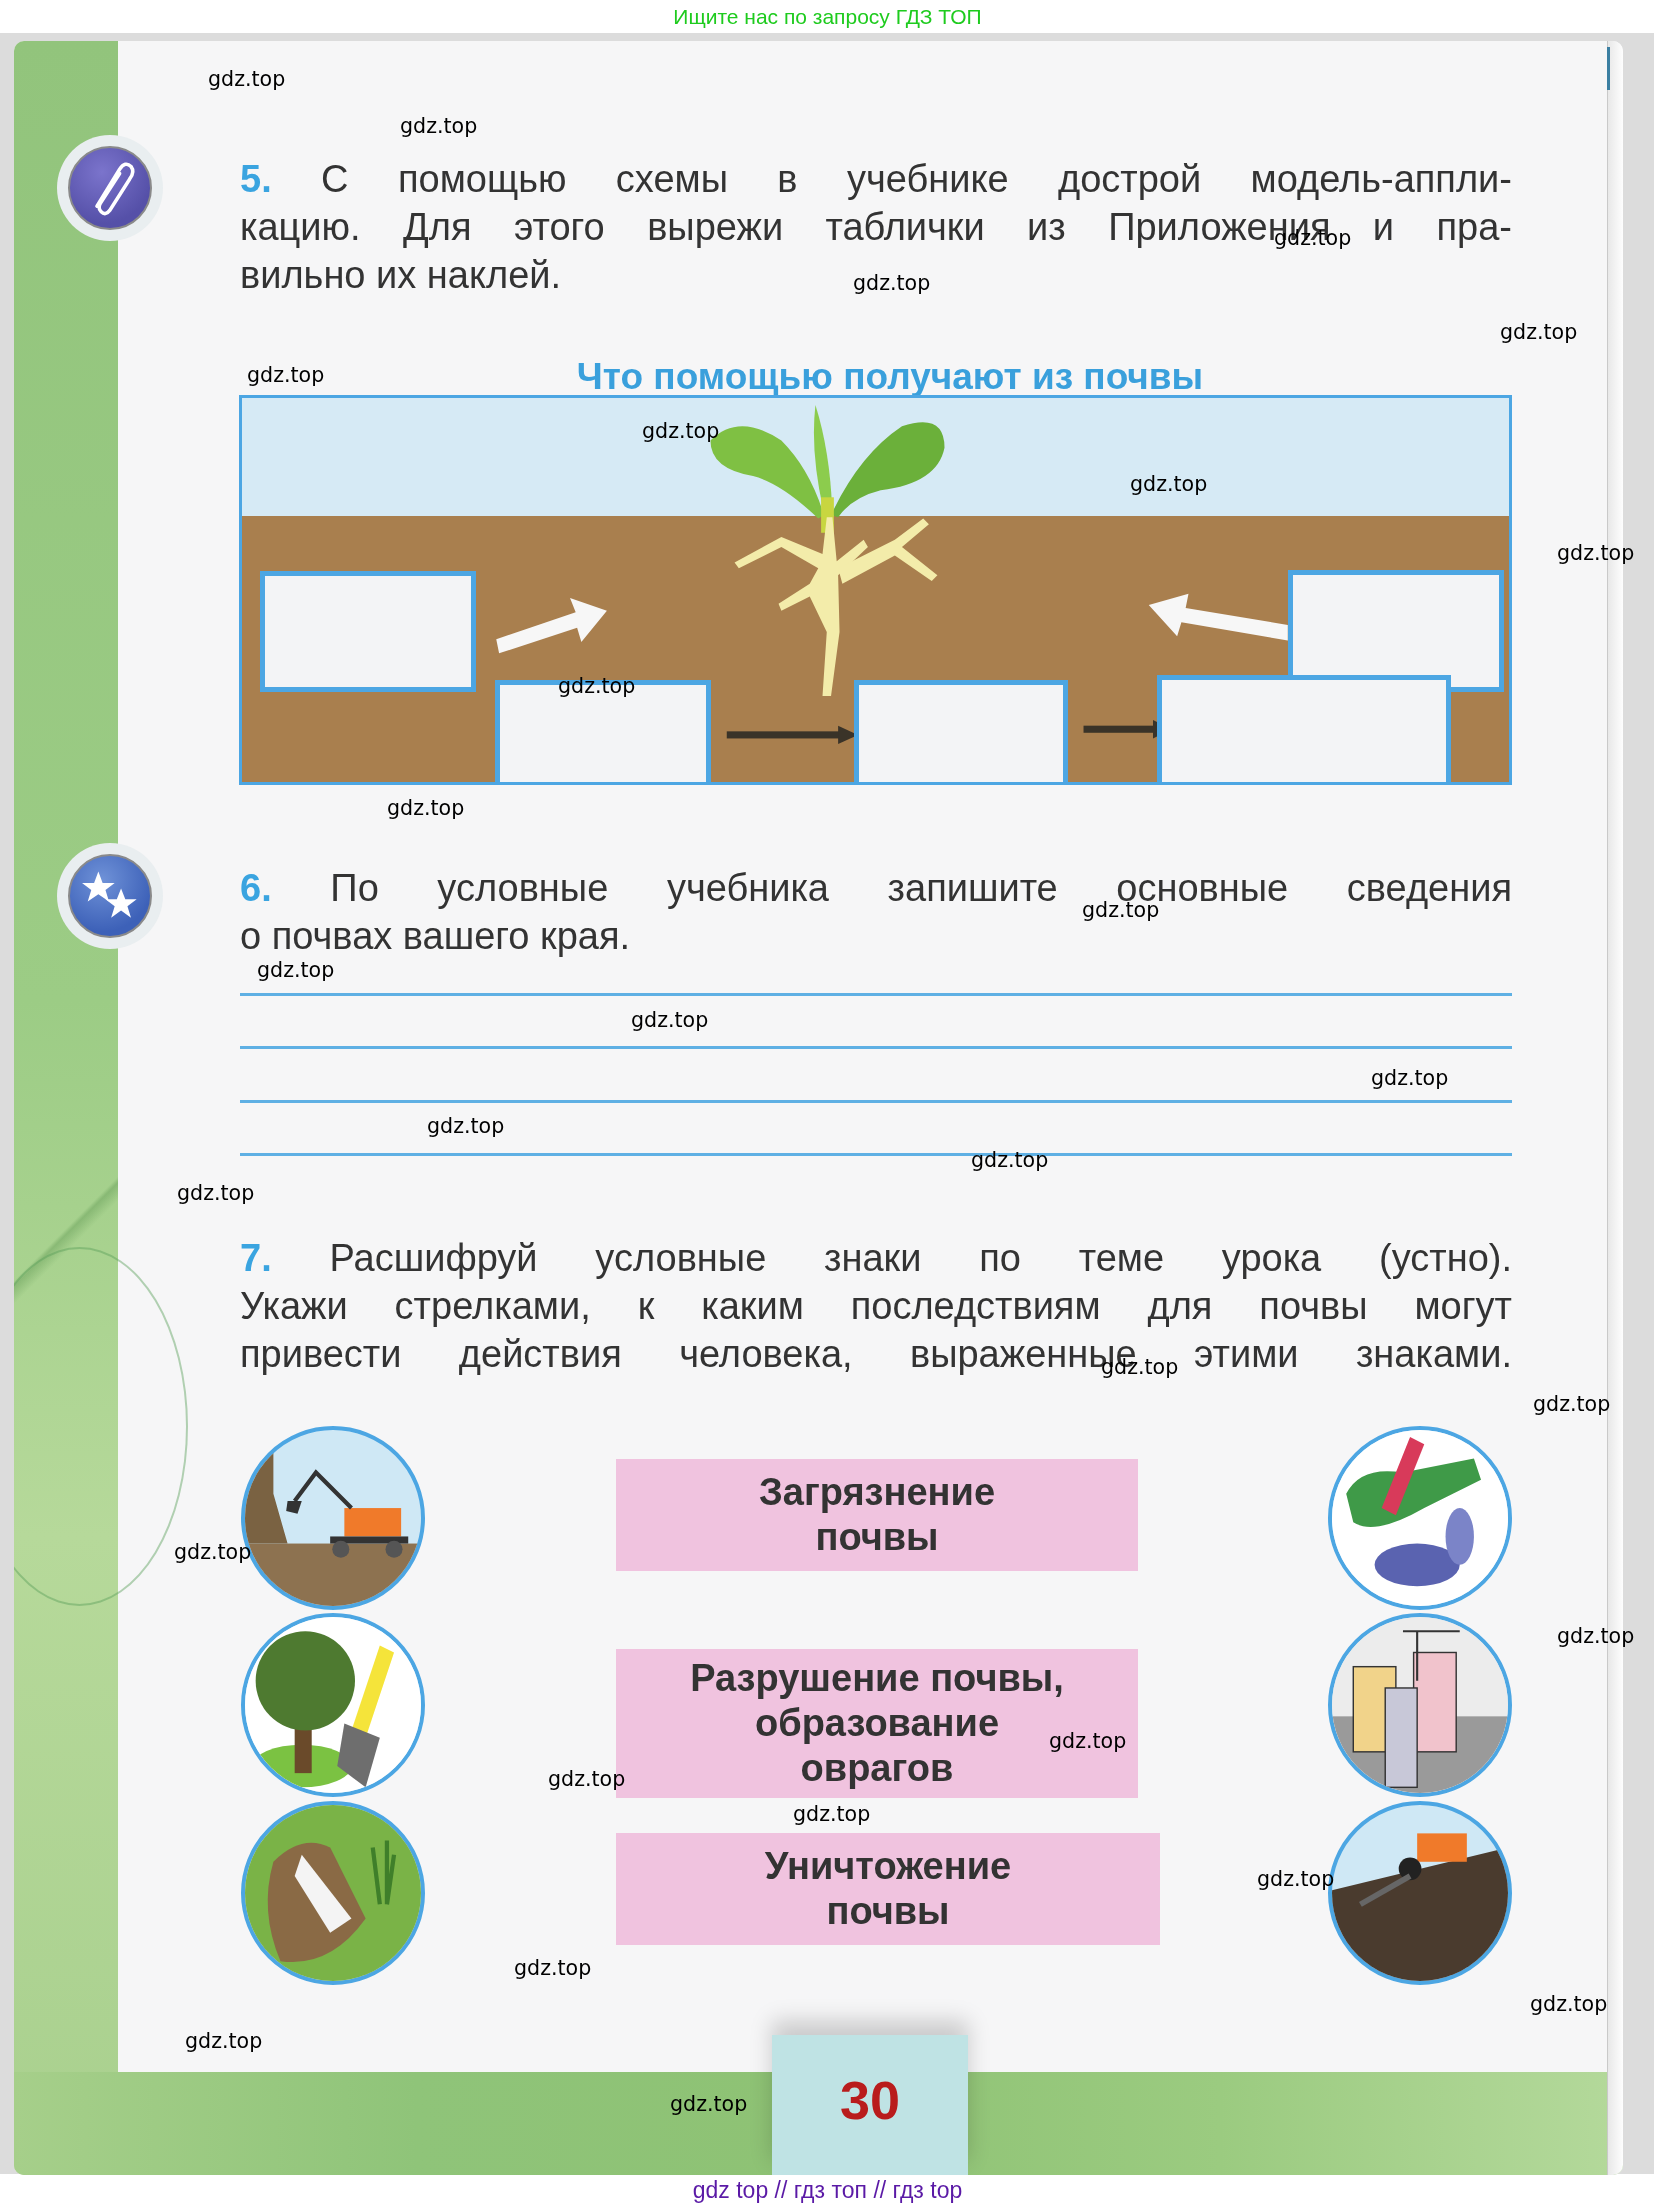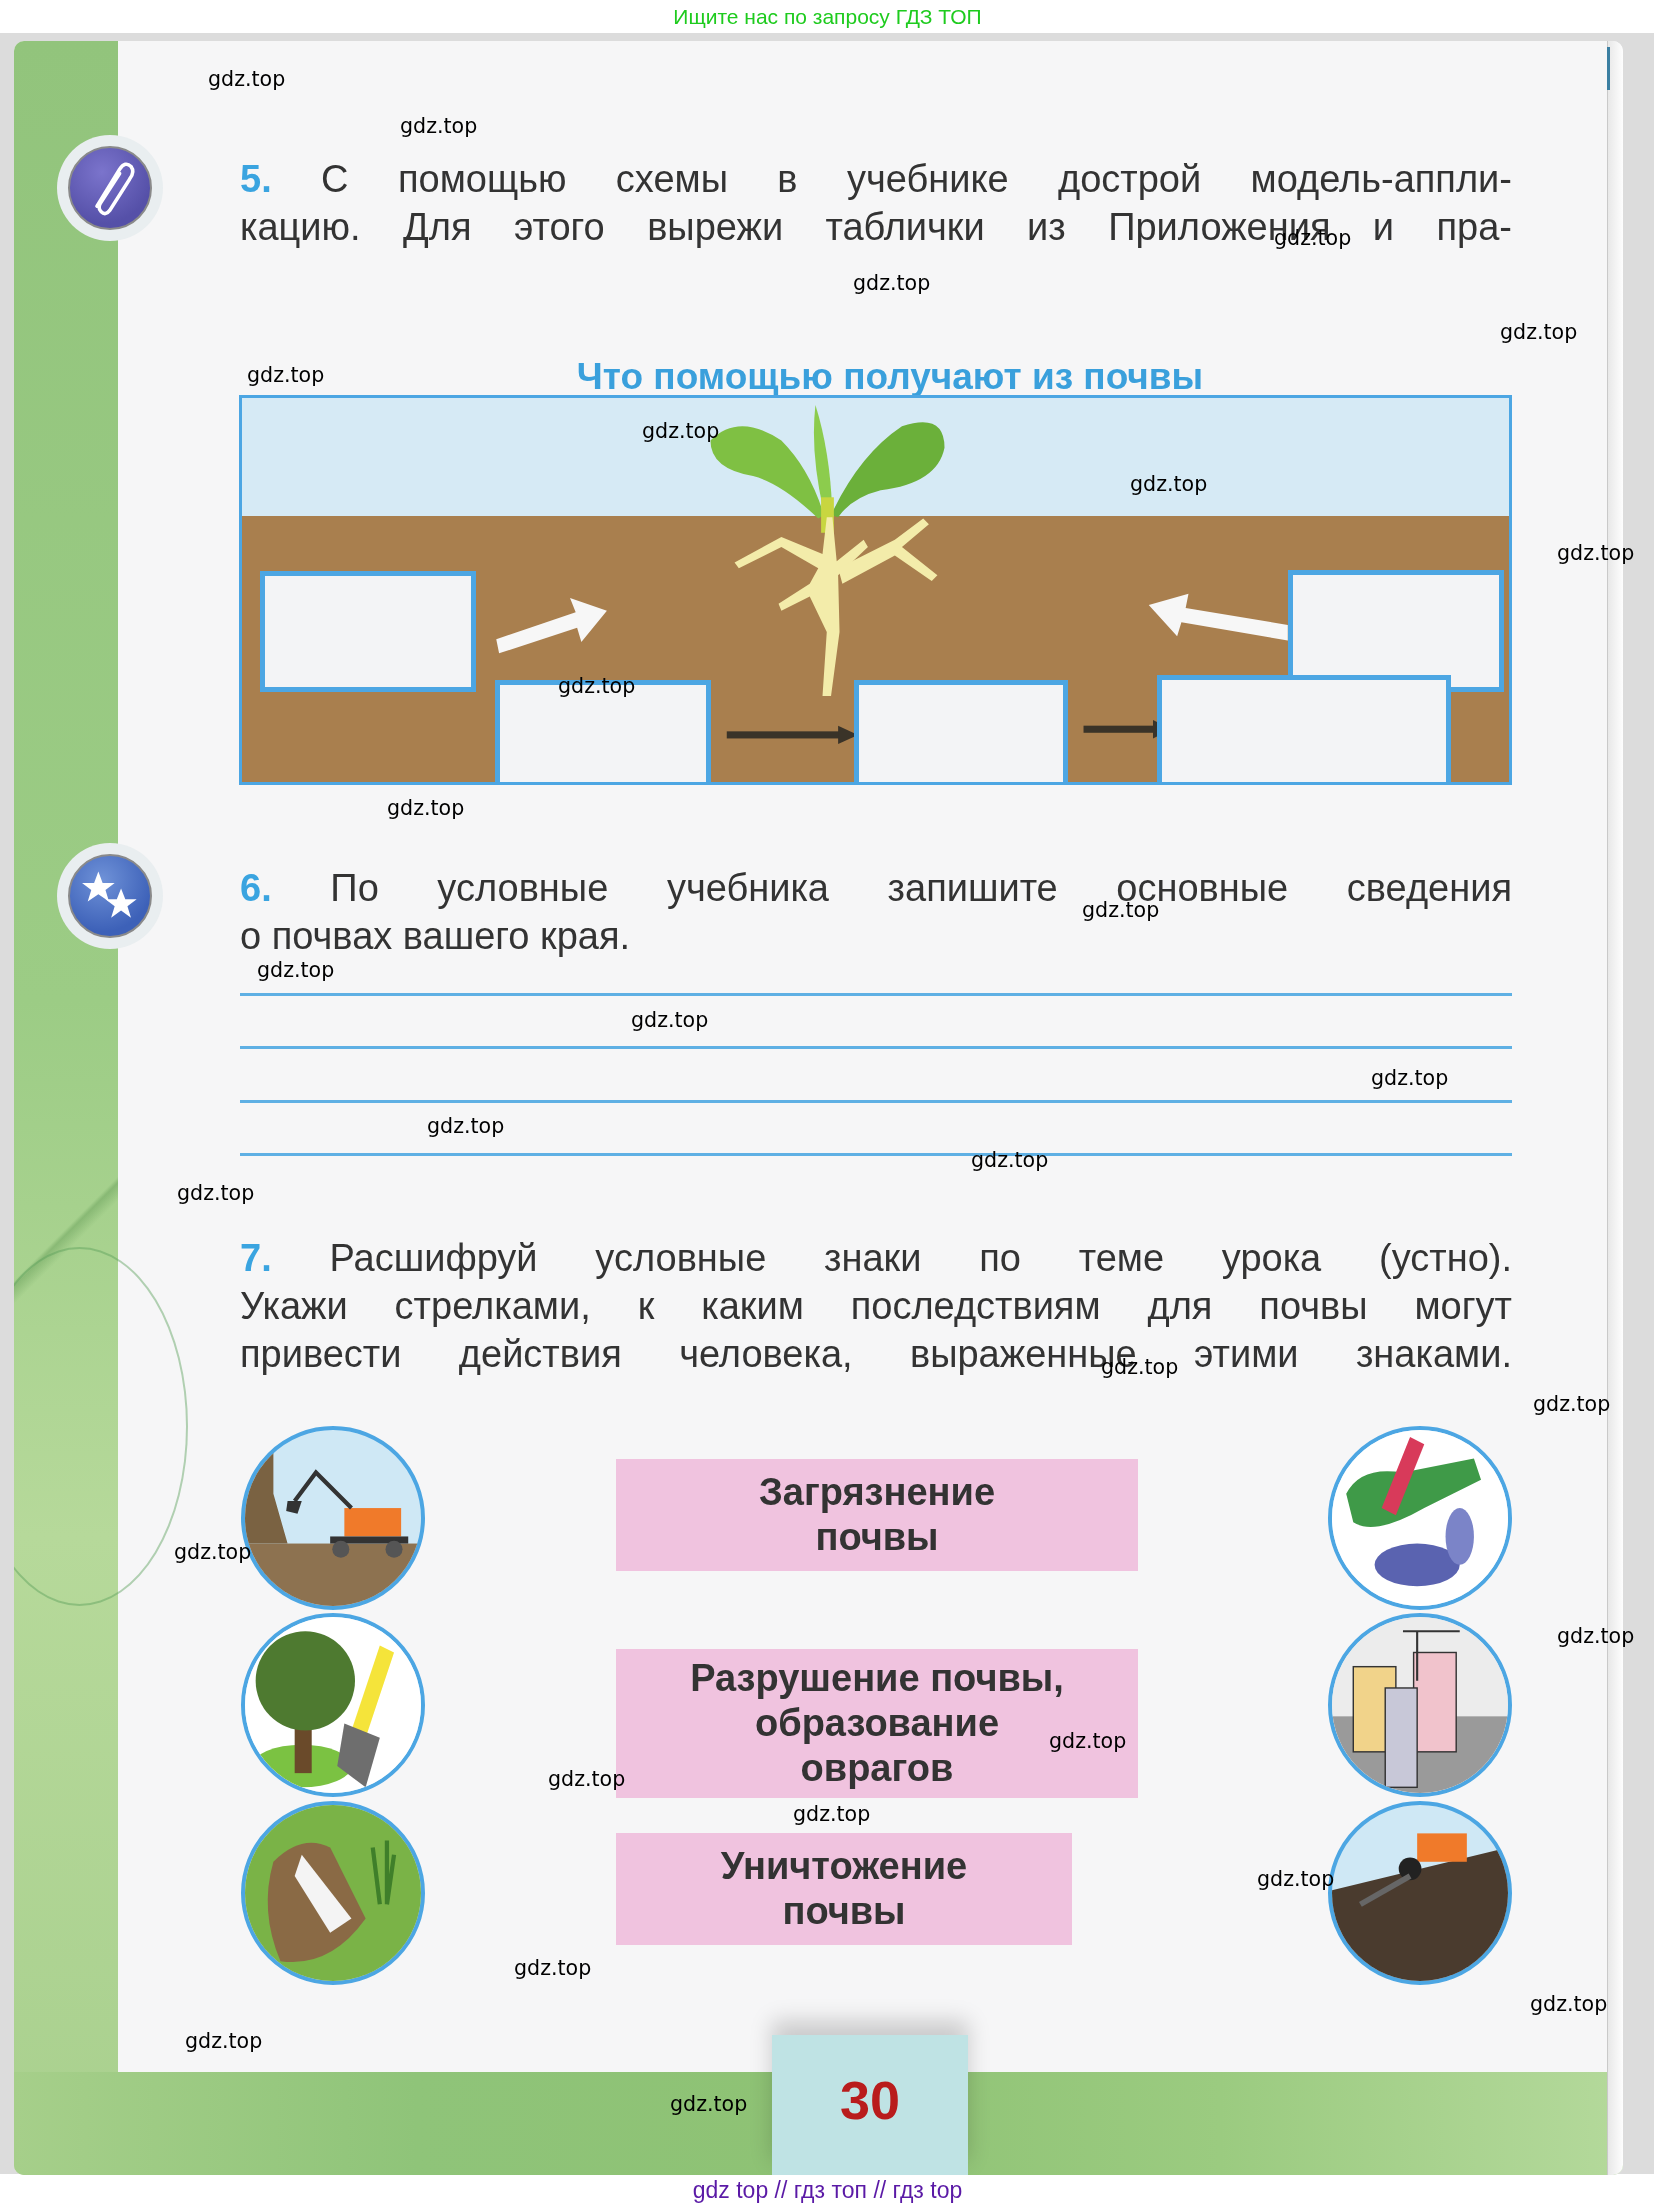--- a/index.html
+++ b/index.html
@@ -51,20 +51,21 @@
   <div class="abs icon-badge" style="left:43px;top:94px;">
     <div class="icon-inner clip-inner">
       <svg width="78" height="78" viewBox="0 0 110 110" style="position:absolute;left:0;top:0;">
         <path d="M38 82 L70 30 Q78 18 86 26 Q92 34 84 44 L56 88 Q50 96 44 90 Q38 84 44 76 L70 36" fill="none" stroke="#fff" stroke-width="5" stroke-linecap="round"></path>
       </svg>
     </div>
   </div>
   <div class="abs task-text" style="left:226px;top:114px;width:1272px;">
     <div><span class="num">5.</span> <span>С помощью схемы в учебнике дострой модель-аппли-</span></div>
     <div>кацию. Для этого вырежи таблички из Приложения и пра-</div>
+    <div class="last">вильно их наклей.</div>
   </div>
 
   <div class="abs diagram-title">Что помощью получают из почвы</div>
 
   <div class="abs diagram">
     <div class="soil"></div>
     <svg class="abs" style="left:0;top:0;" width="1266" height="383" viewBox="0 0 1784 540">
 
       <path d="M812 170 Q760 120 720 110 Q660 100 660 60 Q700 20 760 60 Q800 100 820 165 Z" fill="#7fc043"></path>
       <path d="M830 165 Q870 80 930 40 Q990 20 990 70 Q980 120 900 130 Q860 140 840 168 Z" fill="#6bb03a"></path>
@@ -145,21 +146,21 @@
 
   <div class="abs card" style="left:602px;top:1418px;width:522px;height:112px;">
     <div>Загрязнение</div>
     <div>почвы</div>
   </div>
   <div class="abs card" style="left:602px;top:1560px;width:522px;height:149px;margin-top:48px;">
     <div>Разрушение почвы,</div>
     <div>образование</div>
     <div>оврагов</div>
   </div>
-  <div class="abs card" style="left:602px;top:1792px;width:456px;height:112px;">
+  <div class="abs card" style="left:602px;top:1792px;width:544px;height:112px;">
     <div>Уничтожение</div>
     <div>почвы</div>
   </div>
 
   <div class="abs circle" style="left:1314px;top:1385px;">
     <svg width="176" height="176" viewBox="0 0 248 248" style="background:#fff">
       <path d="M20 90 Q40 50 100 60 L200 40 L210 70 L130 110 Q60 150 30 130 Z" fill="#3f9a48"></path>
       <path d="M110 10 L130 20 L90 120 L70 110 Z" fill="#d83a5a"></path>
       <ellipse cx="120" cy="190" rx="60" ry="30" fill="#5a63b0"></ellipse>
       <ellipse cx="180" cy="150" rx="20" ry="40" fill="#7b84c8"></ellipse>

